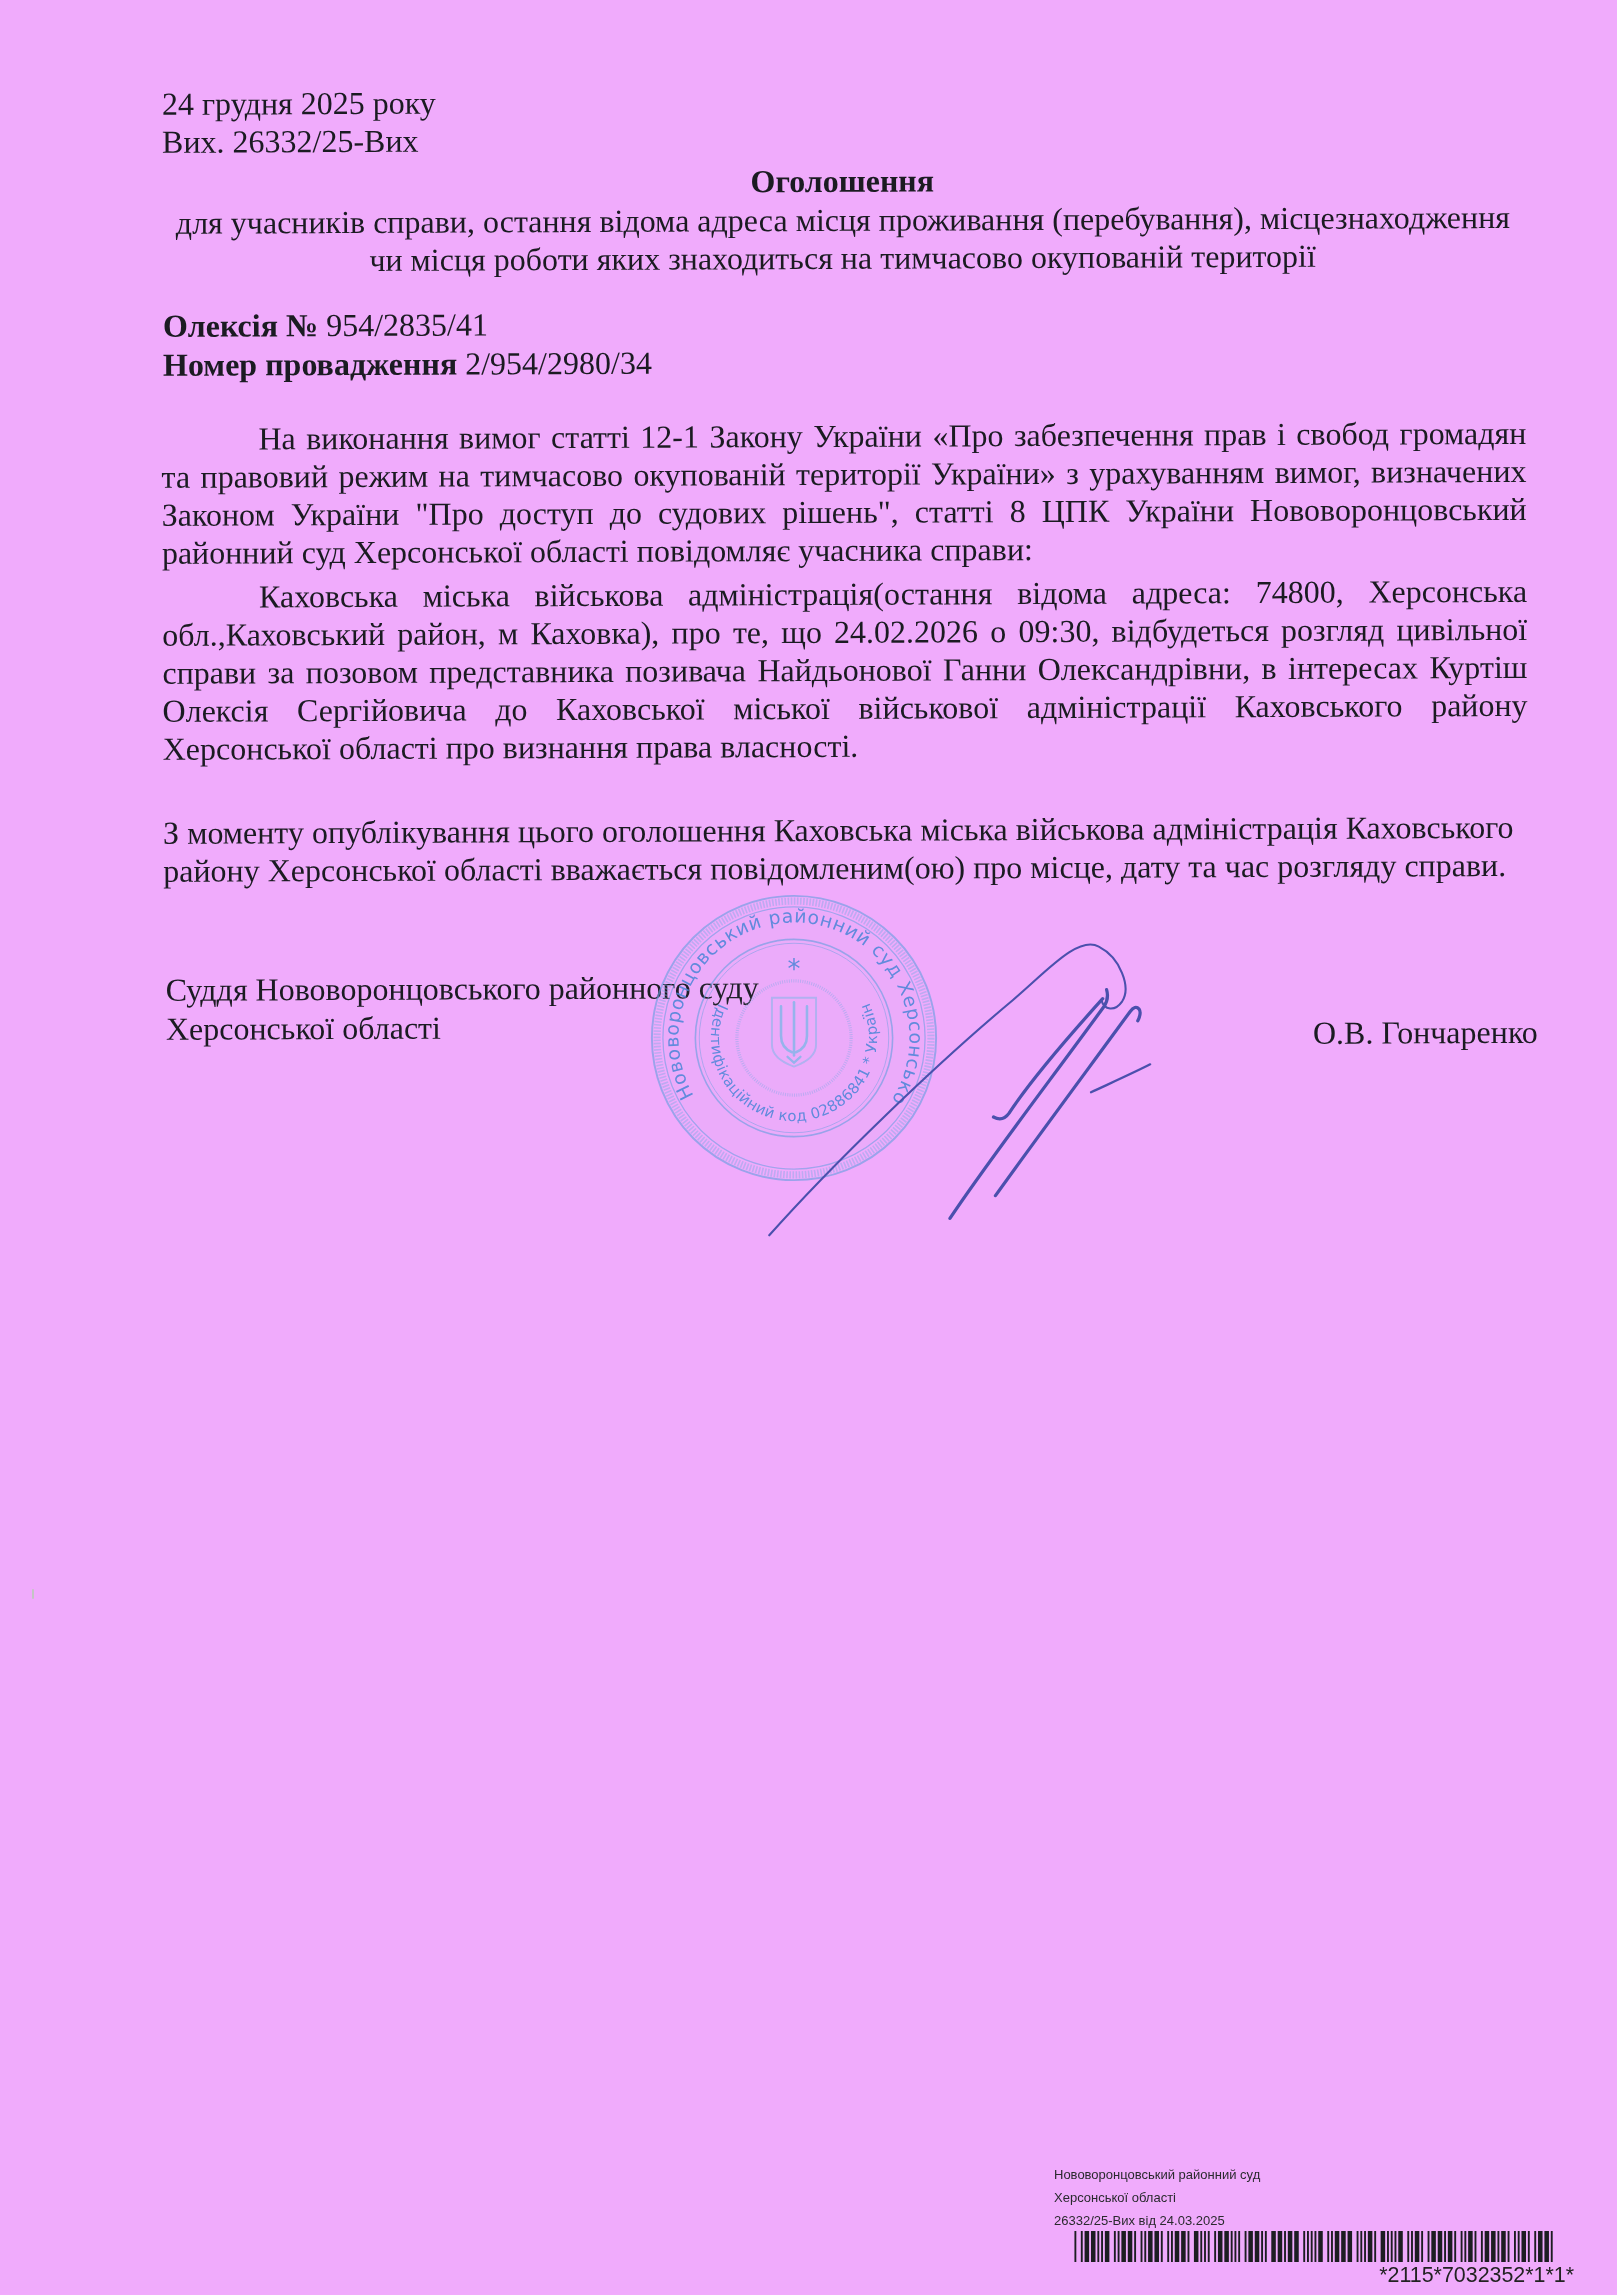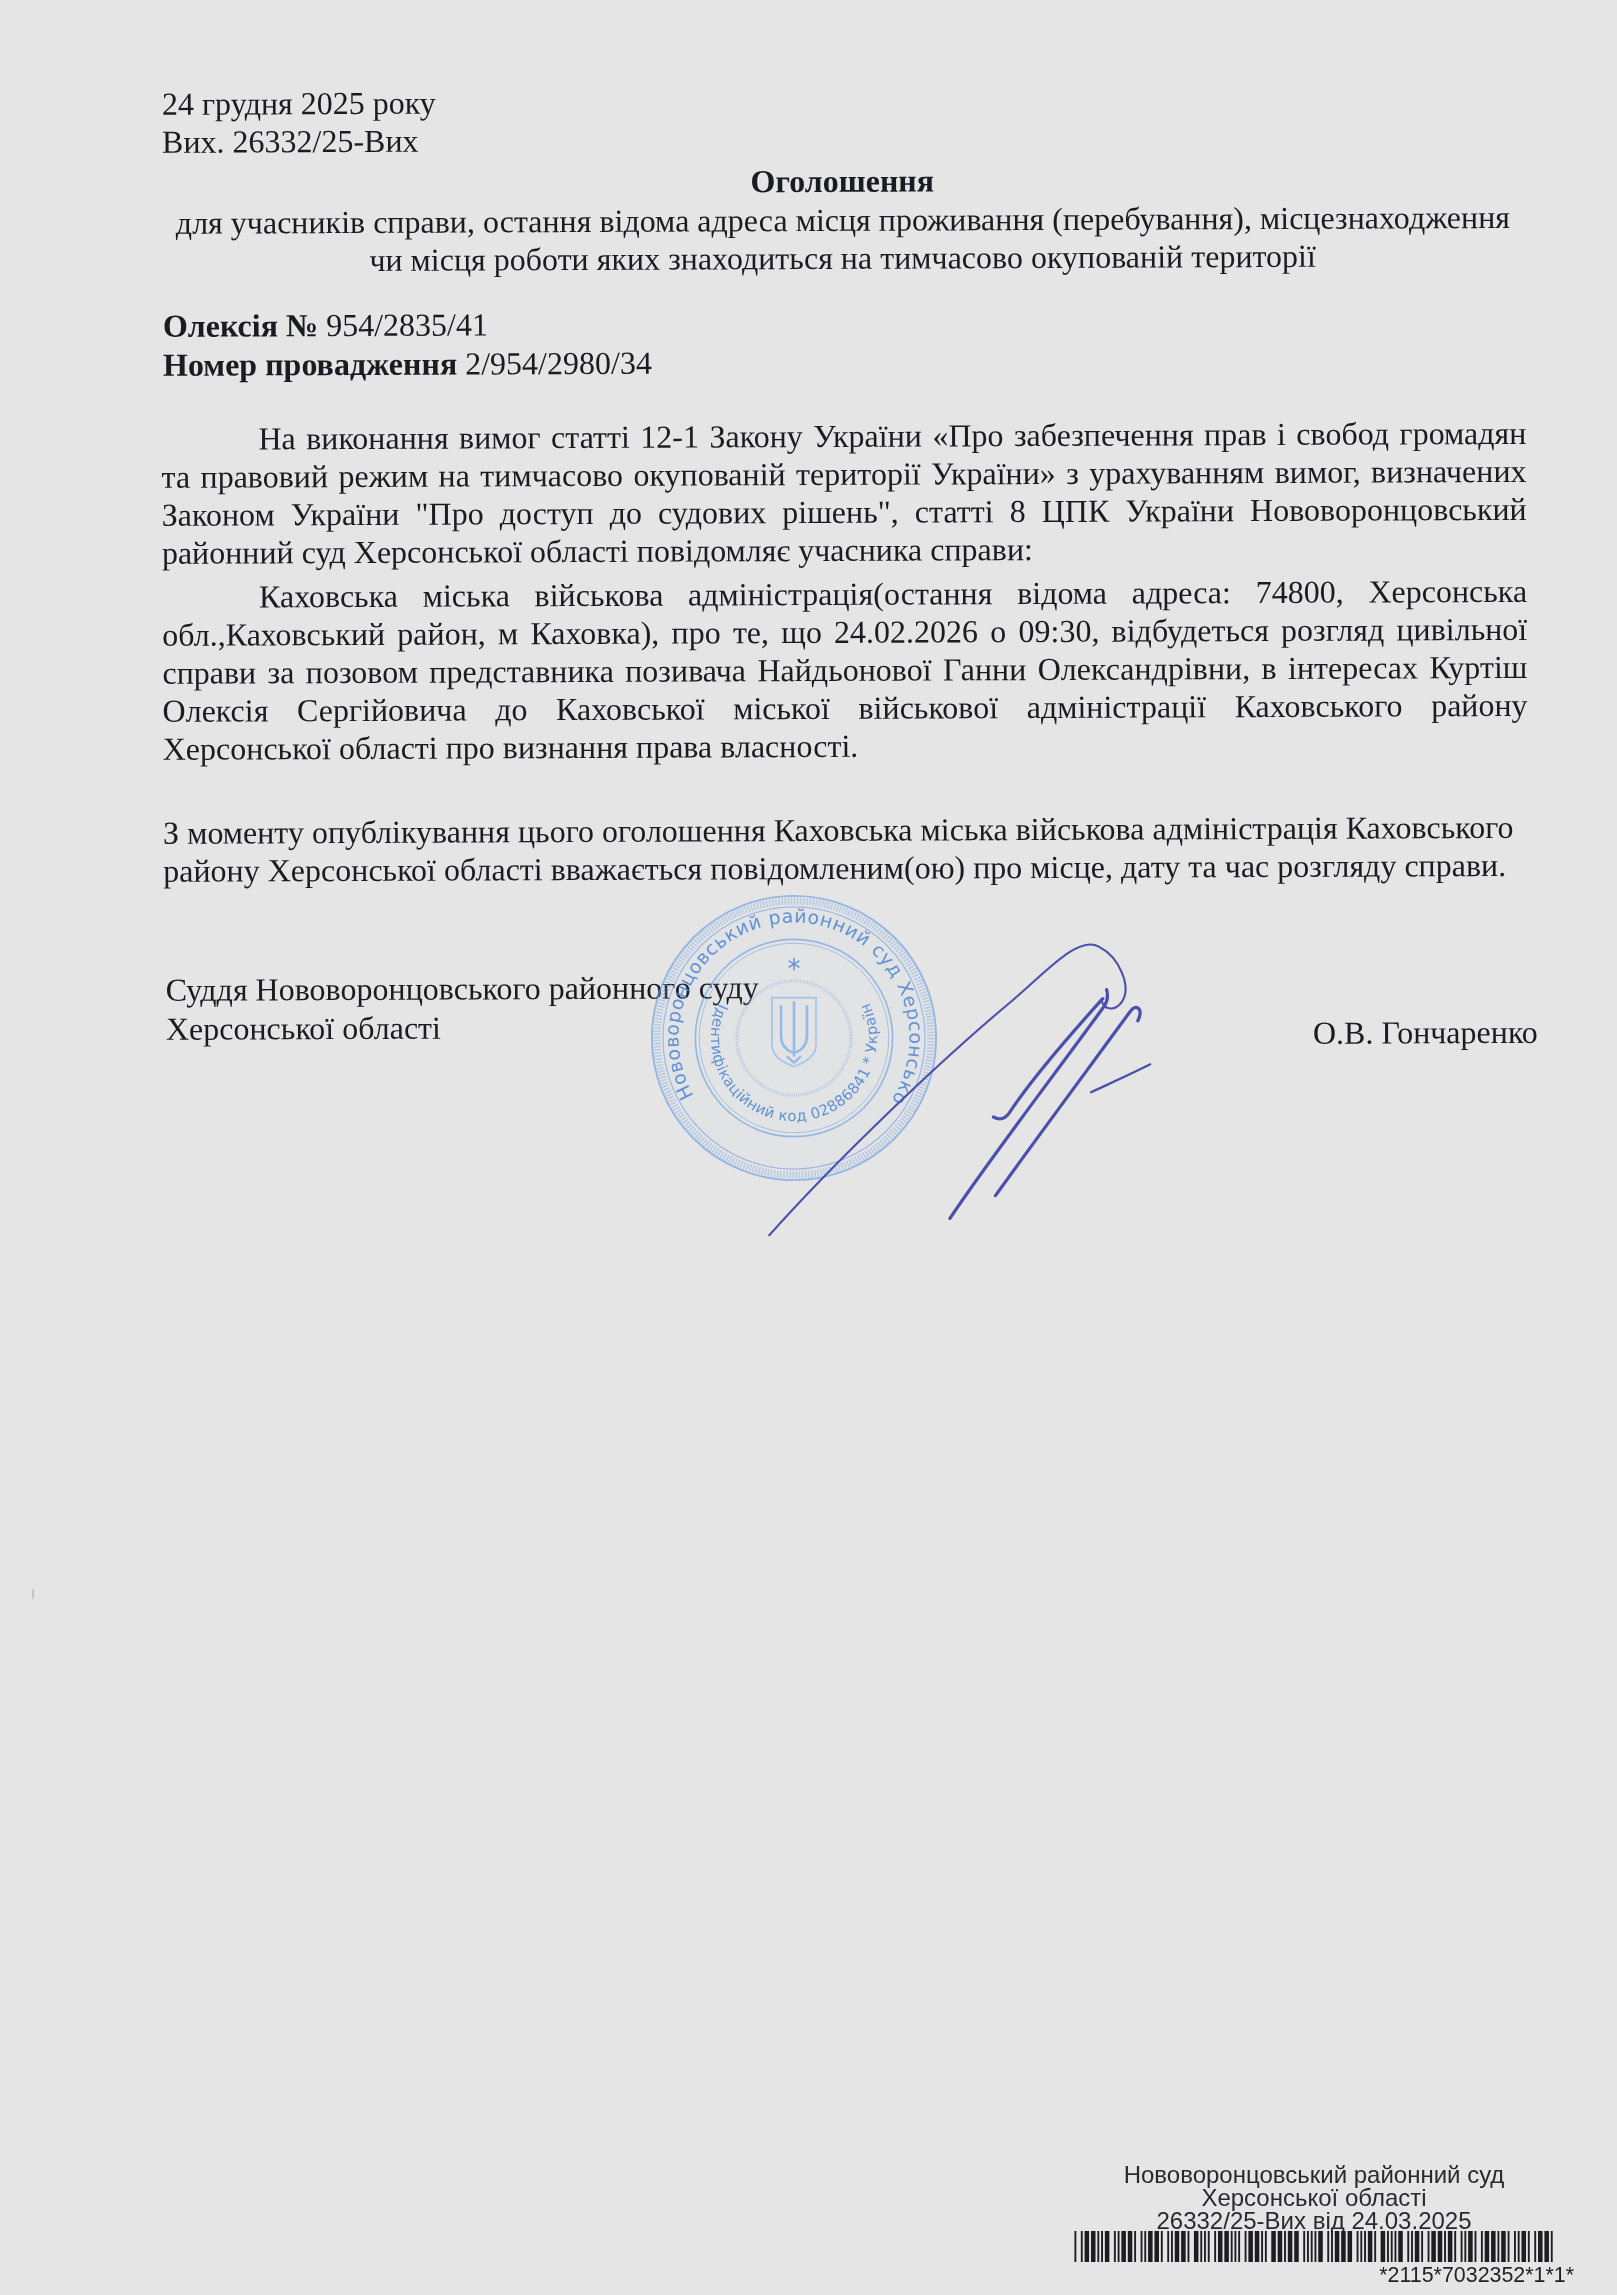--- a/index.html
+++ b/index.html
@@ -1,17 +1,17 @@
 <!DOCTYPE html>
 <html style="font-size:10.4px"><head>
 <meta charset="utf-8">
 <style>
   html,body{margin:0;padding:0;background:#888;}
   .page{
-    position:relative;width:1617px;height:2295px;background:#e5e5e5;
+    position:relative;width:1617px;height:2295px;background:#f0abfc;
     font-family:"Liberation Serif", serif;color:#1b1b22;overflow:hidden;
     margin:0 auto;
   }
   .abs{position:absolute;}
   .tilt{transform:rotate(-0.25deg);transform-origin:809px 585px;}
   .t50{font-size:32px;line-height:38px;}
   .date-line{left:164px;top:82px;}
   .ref-line{left:164px;top:120px;}
   .doc-title{left:162px;top:162px;width:1364px;text-align:center;font-weight:700;}
   .subtitle1{left:127px;top:201px;width:1435px;text-align:center;}
@@ -31,22 +31,22 @@
 
   .stamp-svg{left:648px;top:892px;width:292px;height:292px;opacity:.88;pointer-events:none;}
   .stamp-svg .ring{stroke:#6f9fe2;fill:none;}
   .stamp-svg .micro{stroke:#7ea9e6;fill:none;opacity:.5;}
   .stamp-svg .rtext{fill:#4e86d8;font-family:"DejaVu Sans",sans-serif;}
   .stamp-svg .emblem{stroke:#8ab5ea;fill:none;stroke-linecap:round;}
 
   .sig-svg{left:740px;top:896px;width:442px;height:351px;pointer-events:none;}
   .sig-svg path{stroke:#4b50ad;fill:none;stroke-linecap:round;}
 
-  .footer{left:1054px;top:2163px;width:520px;text-align:center;
-    font-family:"Liberation Sans",sans-serif;font-size:24px;line-height:23px;color:#2a2a2e;}
+  .footer{left:1054px;top:2163px;width:520px;text-align:left;
+    font-family:"Liberation Sans",sans-serif;font-size:13px;line-height:23px;color:#2a2a2e;}
   .barcode{left:1073px;top:2231px;}
   .barcode rect{fill:#1d1d22;}
   .barcode-text{left:1054px;top:2263px;width:520px;text-align:right;
     font-family:"Liberation Sans",sans-serif;font-size:21.4px;color:#222;}
 </style>
 </head>
 <body>
 
 <div class="page">
 

